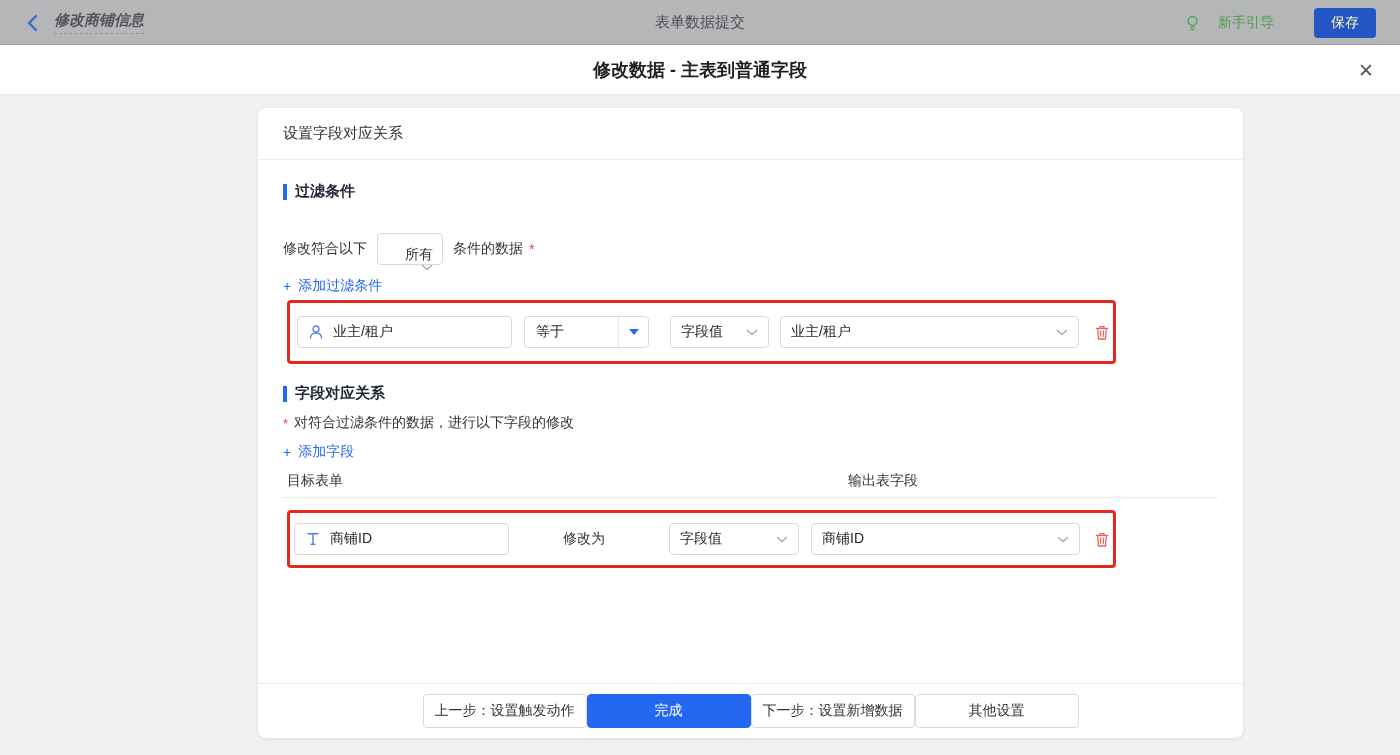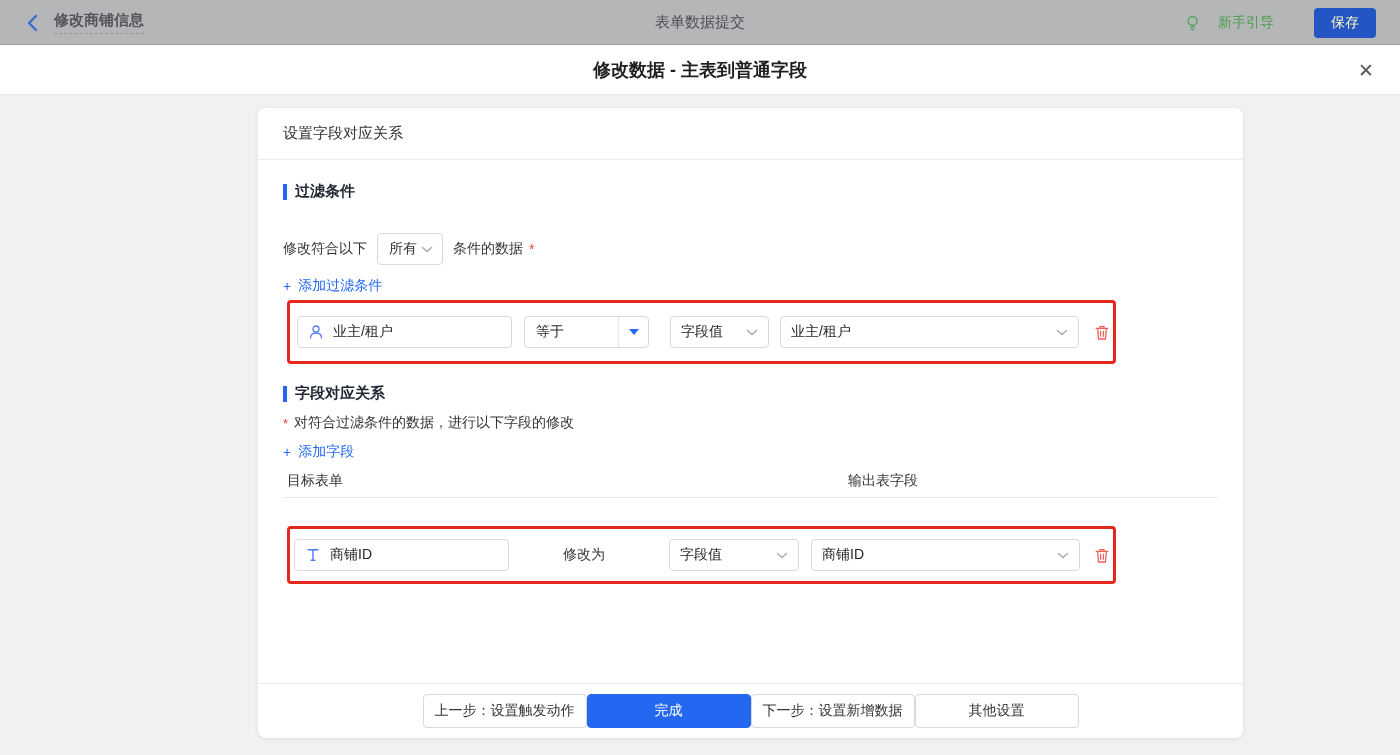--- a/index.html
+++ b/index.html
@@ -5,21 +5,21 @@
   * { margin:0; padding:0; box-sizing:border-box; }
   html,body { width:1400px; height:755px; overflow:hidden; }
   body { font-family:"Liberation Sans","DejaVu Sans",sans-serif; background:#f0f1f2; }
 
   
   .topbar { height:45px; background:#b5b6b8; display:flex; align-items:center;
             padding:0 24px 0 26px; position:relative;
             box-shadow:inset 0 -1px 0 rgba(0,0,0,.14); }
   .back-btn { display:flex; align-items:center; cursor:pointer; margin-right:14px; }
   .topbar-title { font-size:15px; color:#53555a; font-weight:600;
-                  border-bottom:1px dashed #94969a; padding-bottom:3px; }
+                  border-bottom:1px dashed #94969a; padding-bottom:3px;font-style:italic; }
   .topbar-center { position:absolute; left:0; right:0; text-align:center;
                    font-size:15px; color:#4d4f54; pointer-events:none; }
   .guide-btn { margin-left:auto; display:flex; align-items:center; gap:18px;
                color:#4ca04e; font-size:14px; cursor:pointer; z-index:2; }
   .save-btn { margin-left:40px; width:62px; height:30px; background:#2356c4;
               color:#fef9c3; border:none; border-radius:4px; font-size:14px;
               cursor:pointer; z-index:2; }
 
   
   .modal-header { height:50px; background:#fff; border-bottom:1px solid #e9e9e9;
@@ -38,33 +38,33 @@
                  flex:none; }
   .card-body { flex:1; padding:0 25px; overflow:hidden; }
 
   .section-title { margin-top:22px; display:flex; align-items:center;
                    font-size:15px; font-weight:700; color:#1f2633; }
   .section-bar { width:4px; height:16px; background:#2468f2; margin-right:8px; flex:none; }
 
   .condition-line { margin-top:32px; display:flex; align-items:center;
                     font-size:14px; color:#333; }
   .mini-select { width:66px; height:32px; border:1px solid #d9d9d9; border-radius:4px;
-                 margin:0 10px; display:flex; align-items:center; justify-content:space-between;
-                 padding:0 9px 0 11px; cursor:pointer; background:#fff; }
+                 margin:0 10px; display:flex; align-items:flex-end; justify-content:space-between;
+                 padding:12px 9px 0 11px; cursor:pointer; background:#fff;flex-direction:column; }
   .req { color:#eb4141; margin-left:6px; font-size:14px; }
 
   .add-link { margin-top:12px; display:flex; align-items:center; gap:7px;
               color:#2468f2; font-size:14px; cursor:pointer; width:fit-content; }
   .add-link.second { margin-top:11px; }
 
   .highlight-box { margin-top:5px; margin-left:4px; width:829px;
                    border:3px solid #e5281e; border-radius:4px;
                    display:flex; align-items:center; padding-left:4px; }
   .hbox-1 { height:64px;justify-content:center; }
-  .hbox-2 { height:58px; margin-top:28px; }
+  .hbox-2 { height:58px; margin-top:12px; }
 
   .field-input { width:215px; height:32px; border:1px solid #d9d9d9; border-radius:4px;
                  display:flex; align-items:center; gap:9px; padding:0 10px;
                  font-size:14px; color:#262626; background:#fff; cursor:text; }
   .sel { height:32px; border:1px solid #d9d9d9; border-radius:4px; background:#fff;
          display:flex; align-items:center; justify-content:space-between;
          padding:0 10px; font-size:14px; color:#262626; cursor:pointer; }
   .op-select { width:125px; margin-left:12px; padding:0; overflow:hidden; }
   .op-text { flex:1; padding-left:11px; }
   .op-arrow { width:30px; height:100%; border-left:1px solid #e7e7e7;

